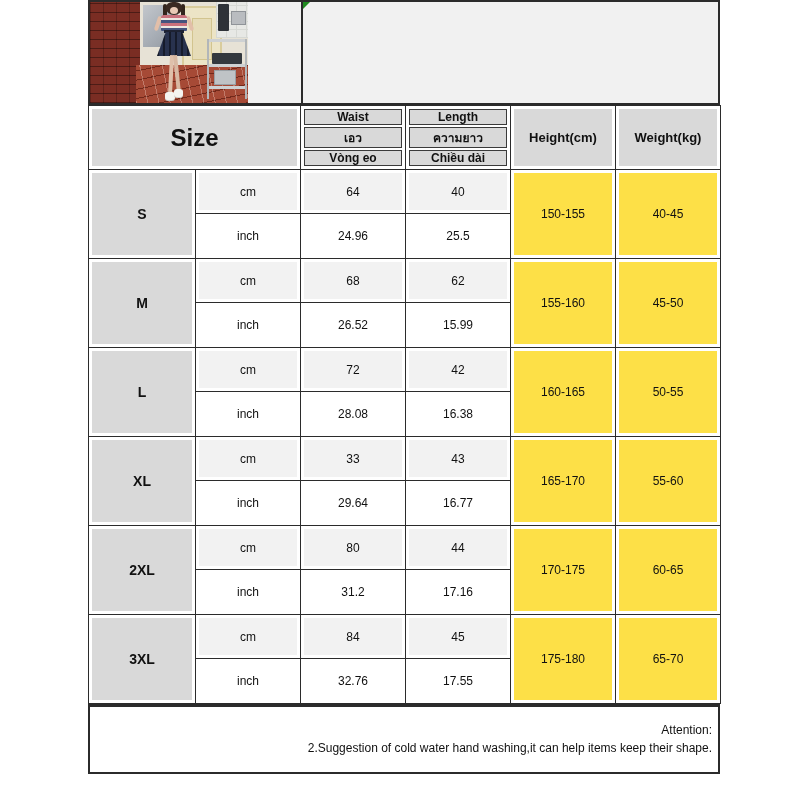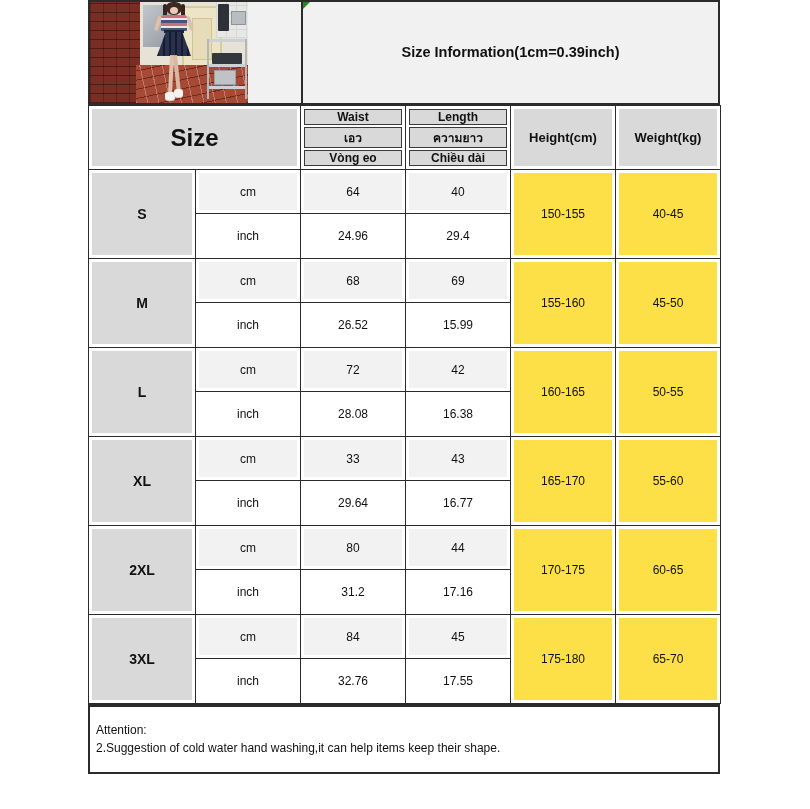--- a/index.html
+++ b/index.html
@@ -138,21 +138,21 @@
     display: flex; align-items: center; justify-content: center;
     font-weight: bold; font-size: 12px;
   }
 
   
   .attention-box {
     border: 2px solid #2b2b2b;
     border-top-width: 3px;
     height: 70px;
     display: flex; flex-direction: column;
-    align-items: flex-start; justify-content: center;
+    align-items: flex-end; justify-content: center;
     text-align: center;
     font-size: 12px; line-height: 1.45;
     padding: 0 6px;
     background: #ffffff;
   }
 </style>
 </head>
 <body>
 
 <div class="page">
@@ -189,21 +189,20 @@
             <div class="m-skirt"></div>
             <div class="m-legL"></div>
             <div class="m-legR"></div>
             <div class="m-shoeL"></div>
             <div class="m-shoeR"></div>
           </div>
         </div>
       </div>
       <div class="info-cell">
         <div class="green-corner"></div>
-        <div class="info-line">Size Information(1cm=0.39inch)</div>
       </div>
     </div>
 
     <table class="size-table">
       <colgroup>
         <col style="width:107px">
           <col style="width:105px">
           <col style="width:105px">
         <col style="width:105px">
           <col style="width:105px">
@@ -257,36 +256,36 @@
             </td>
         </tr>
         <tr class="inch-row">
           <td>
               <div class="fill unit">inch</div>
             </td>
           <td>
               <div class="fill">24.96</div>
             </td>
           <td>
-              <div class="fill">29.4</div>
+              <div class="fill">25.5</div>
             </td>
         </tr>
 
         <tr class="cm-row">
           <td rowspan="2">
               <div class="fill size-lbl">M</div>
             </td>
           <td>
               <div class="fill unit">cm</div>
             </td>
           <td>
               <div class="fill">68</div>
             </td>
           <td>
-              <div class="fill">69</div>
+              <div class="fill">62</div>
             </td>
           <td rowspan="2" class="range">
               <div class="fill">155-160</div>
             </td>
           <td rowspan="2" class="range">
               <div class="fill">45-50</div>
             </td>
         </tr>
         <tr class="inch-row">
           <td>

